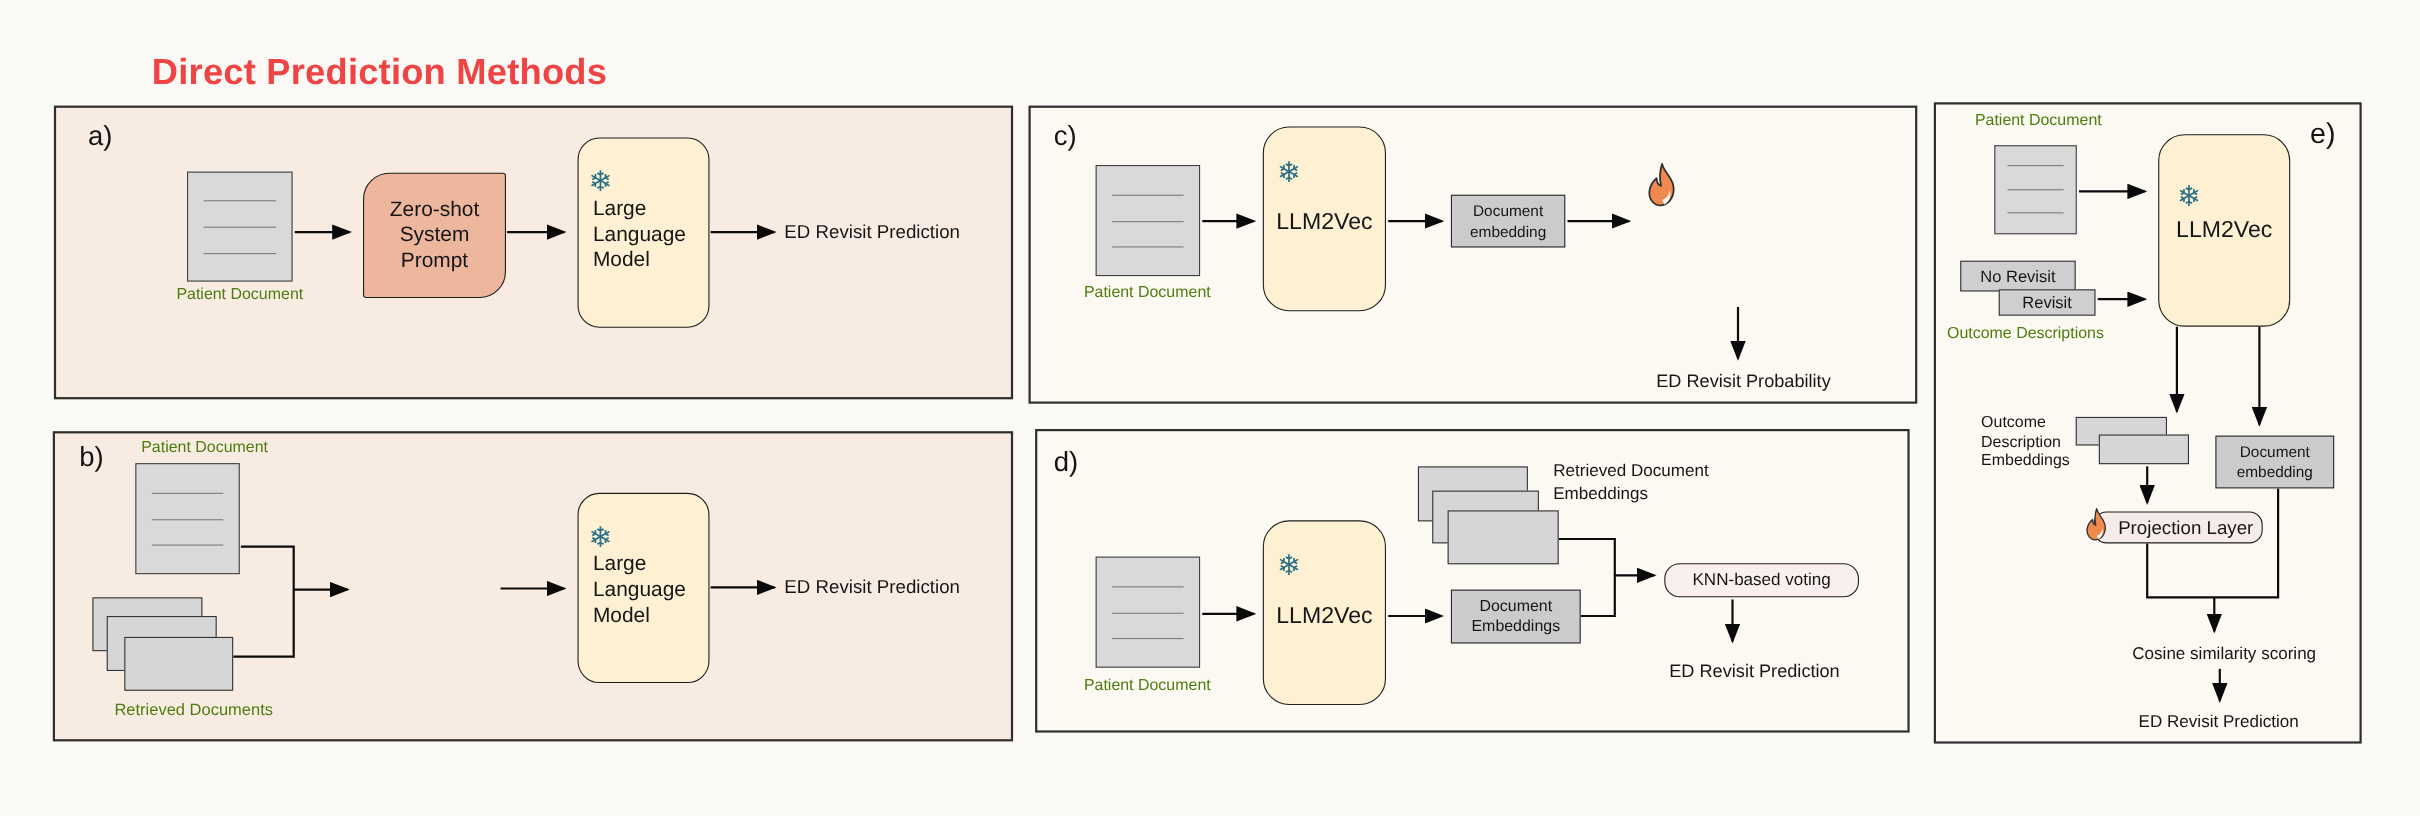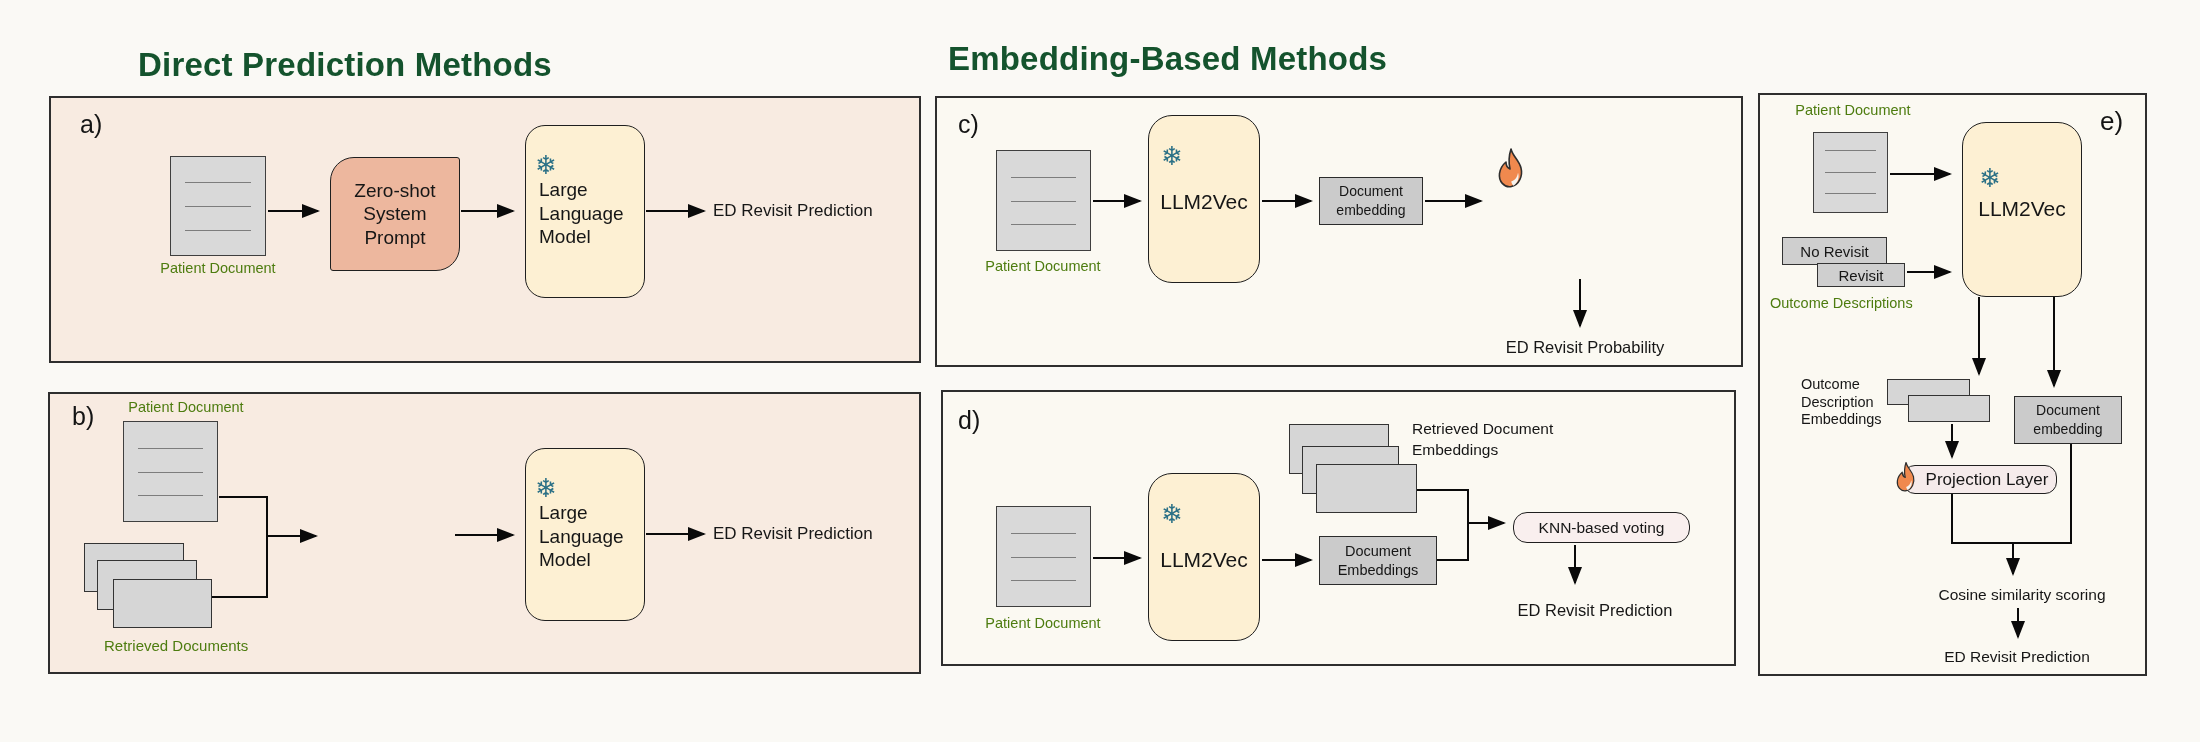--- a/index.html
+++ b/index.html
@@ -12,21 +12,21 @@
     width:2200px;height:742px;
     background:#faf9f5;
     overflow:hidden;
     color:#161616;
   }
   .title{
     position:absolute;
     font-size:33px;
     font-weight:600;
     letter-spacing:0.2px;
-    color:#14532d;
+    color:#ef4444;
     white-space:nowrap;
   }
   .panel{
     position:absolute;
     border:2px solid #2e2e2e;
     box-sizing:border-box;
     z-index:1;
   }
   .panel.warm{background:#f8ebe1;}
   .panel.cool{background:#fbf9f2;}
@@ -157,21 +157,20 @@
     font-size:17px;white-space:nowrap;
   }
   .treesvg{position:absolute;left:0;top:0;}
 </style>
 </head>
 <body>
 
 <div id="canvas">
 
   <div class="title" style="left:138px;top:46px;">Direct Prediction Methods</div>
-  <div class="title" style="left:948px;top:40px;">Embedding-Based Methods</div>
 
   <div class="panel warm" style="left:49px;top:96px;width:872px;height:267px;"></div>
   <div class="panel warm" style="left:48px;top:392px;width:873px;height:282px;"></div>
   <div class="panel cool" style="left:935px;top:96px;width:808px;height:271px;"></div>
   <div class="panel cool" style="left:941px;top:390px;width:795px;height:276px;"></div>
   <div class="panel cool" style="left:1758px;top:93px;width:389px;height:583px;"></div>
 
   <svg id="connectors" width="2200" height="742">
     <defs>
       <marker id="ah" markerWidth="9" markerHeight="7" refX="8" refY="3.5" orient="auto">

